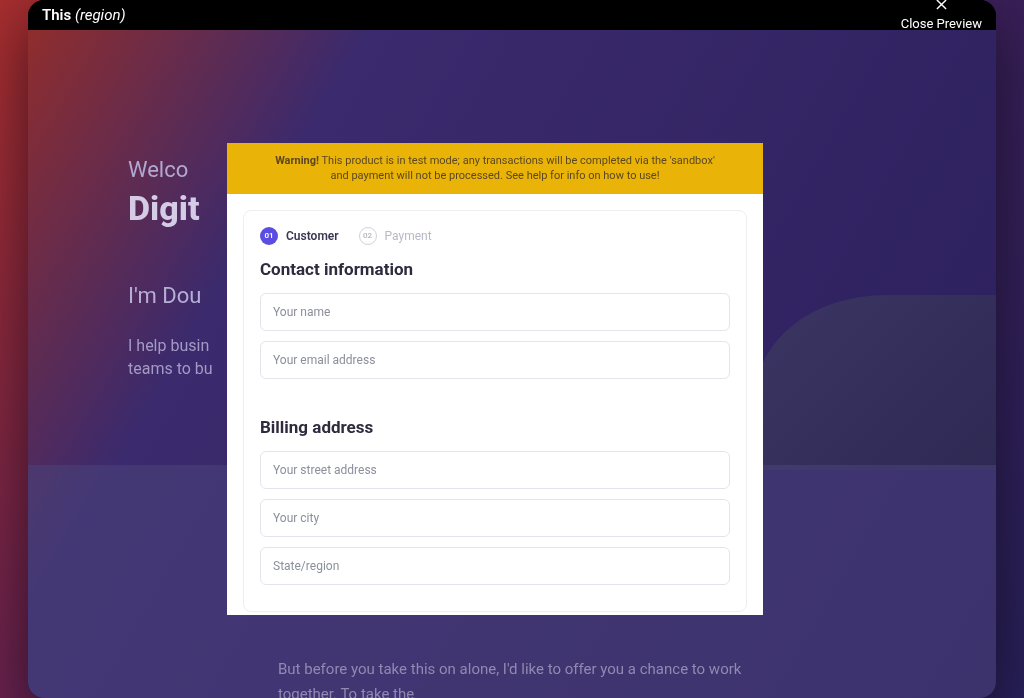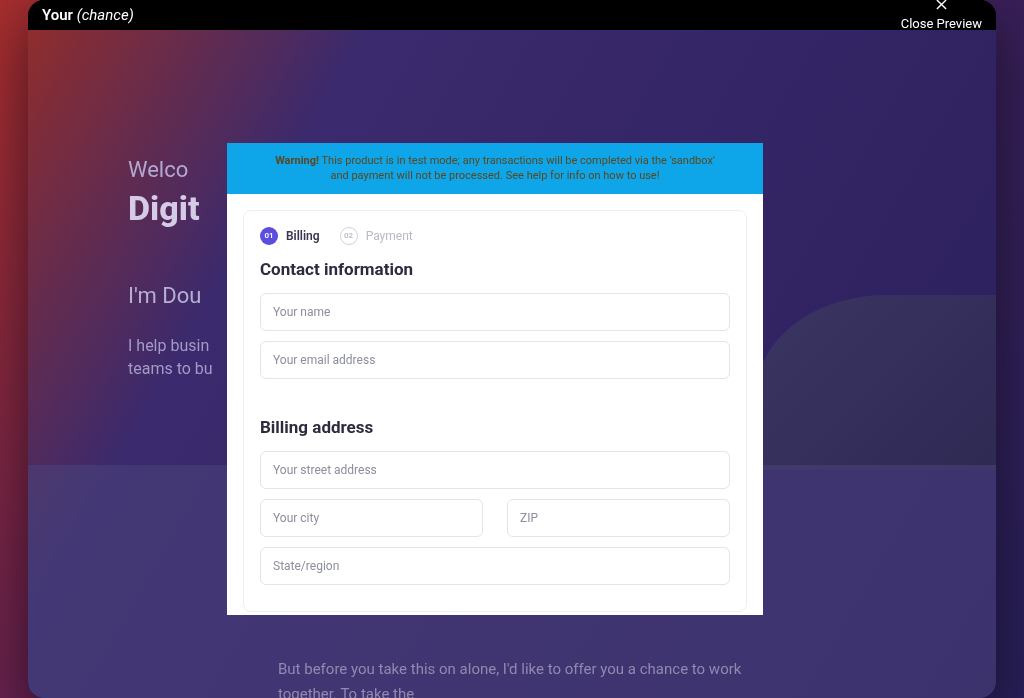--- a/index.html
+++ b/index.html
@@ -121,21 +121,21 @@
     .checkout-modal {
       position: absolute;
       top: 113px;
       left: 199px;
       width: 536px;
       height: 472px;
       background: #fff;
       overflow: hidden;
     }
     .warning-banner {
-      background: #0ea5e9;
+      background: #eab308;
       padding: 10px 40px;
       text-align: center;
       font-size: 11px;
       color: #5b4820;
       line-height: 1.4;
     }
     .warning-banner strong {
       font-weight: 700;
     }
     .checkout-body {
@@ -248,22 +248,22 @@
     }
   </style>
 </head>
 <body>
 
 <div class="outer-bg-gradient"></div>
 
 <div class="preview-window">
   <div class="top-bar">
     <div class="title">
-      <span>Your</span>
-      <span class="preview-suffix">(chance)</span>
+      <span>This</span>
+      <span class="preview-suffix">(region)</span>
     </div>
     <div class="close-preview">
       <svg viewBox="0 0 12 12">
           <path d="M1 1 L11 11 M11 1 L1 11" stroke="#fff" stroke-width="1.5" fill="none"></path>
         </svg>
       <span>Close Preview</span>
     </div>
   </div>
 
   <div class="page-bg">
@@ -285,37 +285,36 @@
 
     <div class="checkout-modal">
       <div class="warning-banner">
         <strong>Warning!</strong><span> This product is in test mode; any transactions will be completed via the 'sandbox' and payment will not be processed. See help for info on how to use!</span>
       </div>
       <div class="checkout-body">
         <div class="checkout-card">
           <div class="steps-row">
             <div class="step active">
               <div class="badge">01</div>
-              <div class="label">Billing</div>
+              <div class="label">Customer</div>
             </div>
             <div class="step inactive">
               <div class="badge">02</div>
               <div class="label">Payment</div>
             </div>
           </div>
 
           <div class="section-heading">Contact information</div>
           <input class="field" type="text" placeholder="Your name" style="">
           <input class="field" type="text" placeholder="Your email address" style="">
 
           <div class="section-heading billing">Billing address</div>
           <input class="field" type="text" placeholder="Your street address" style="">
           <div class="field-row">
             <input class="field" type="text" placeholder="Your city" style="">
-            <input class="field" type="text" placeholder="ZIP" style="">
           </div>
           <div class="field-row">
             <input class="field" type="text" placeholder="State/region" style="">
           </div>
         </div>
 
       </div>
     </div>
   </div>
 </div>

